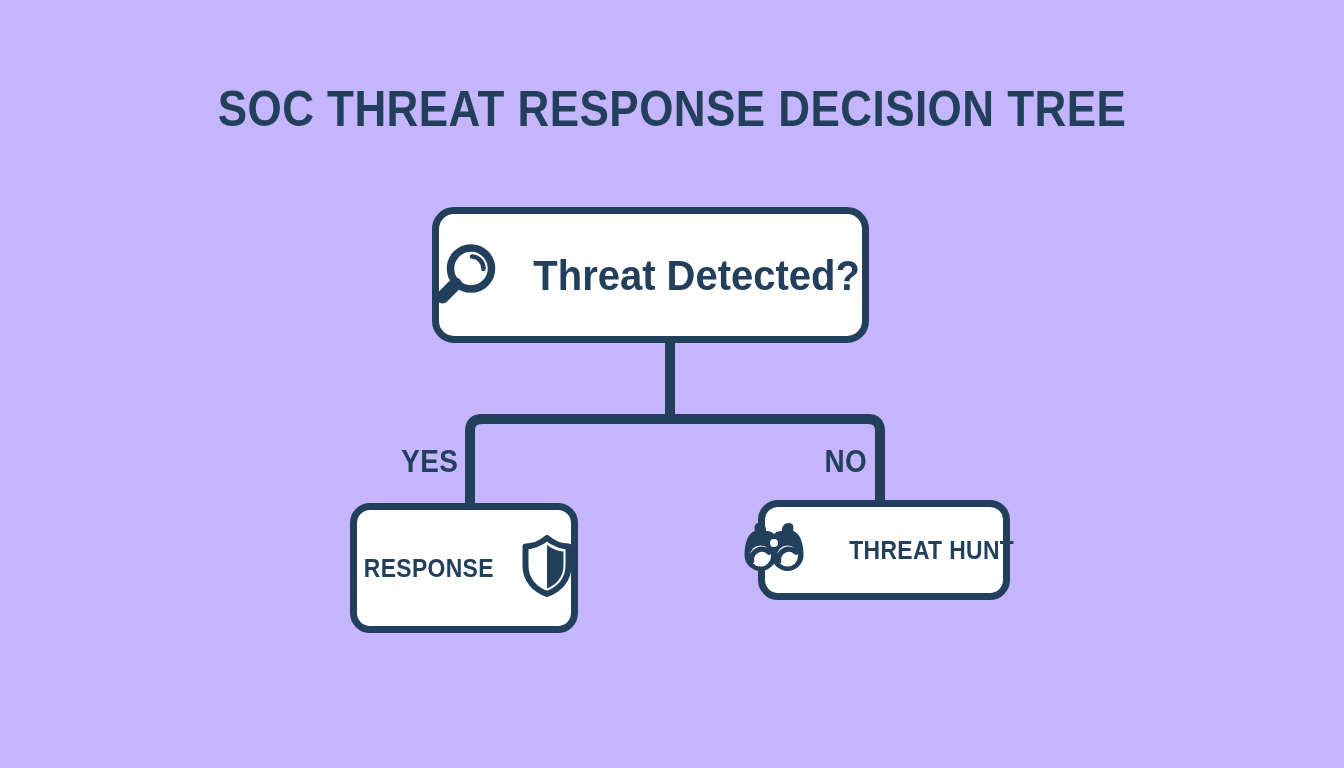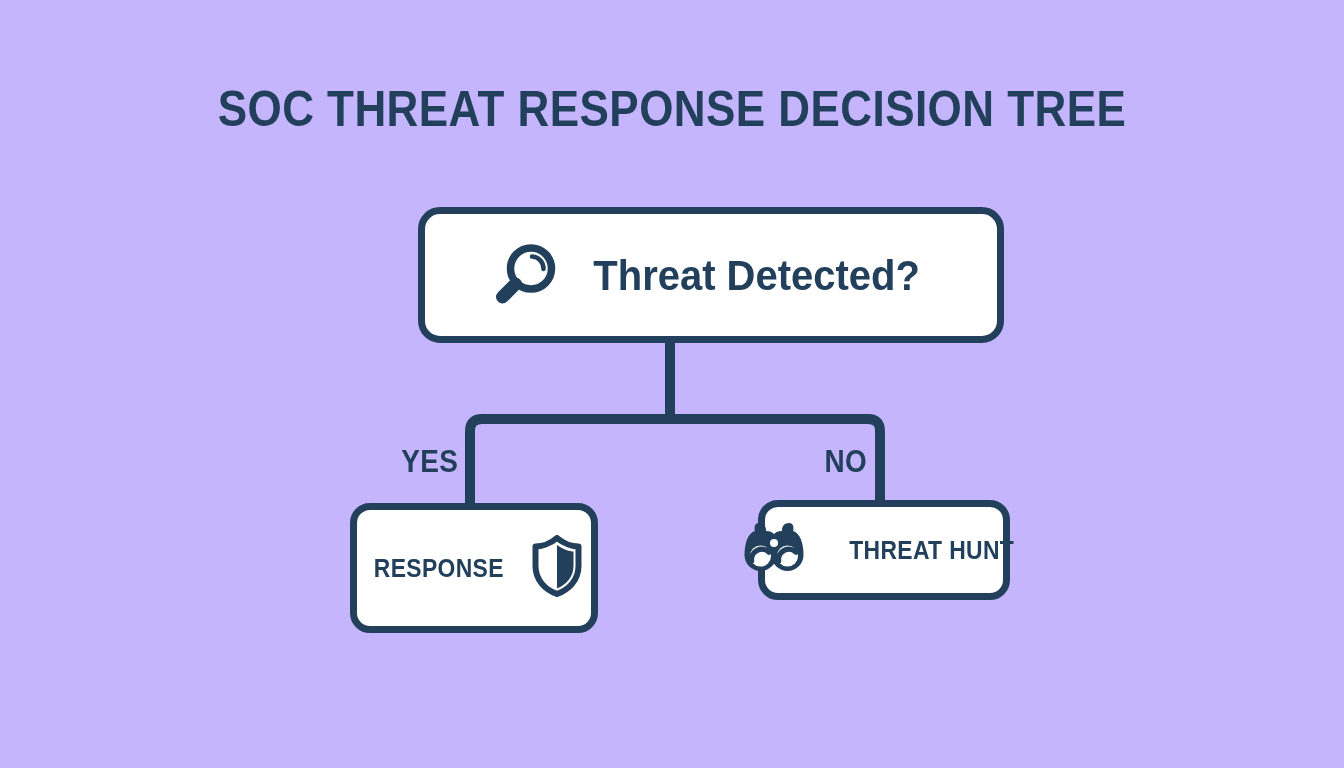--- a/index.html
+++ b/index.html
@@ -42,31 +42,31 @@
     position: absolute;
     box-sizing: border-box;
     border: 7px solid #22405c;
     border-radius: 20px;
     background: #ffffff;
     display: flex;
     align-items: center;
     justify-content: center;
   }
   #node-root {
-    left: 418px;
+    left: 432px;
     top: 207px;
-    width: 586px;
+    width: 437px;
     height: 136px;
     border-radius: 22px;
     gap: 16px;
   }
   #node-response {
     left: 350px;
     top: 503px;
-    width: 248px;
+    width: 228px;
     height: 130px;
     gap: 18px;
     text-align: right;
   }
   #node-threat-hunt {
     left: 758px;
     top: 500px;
     width: 252px;
     height: 100px;
     gap: 32px;

